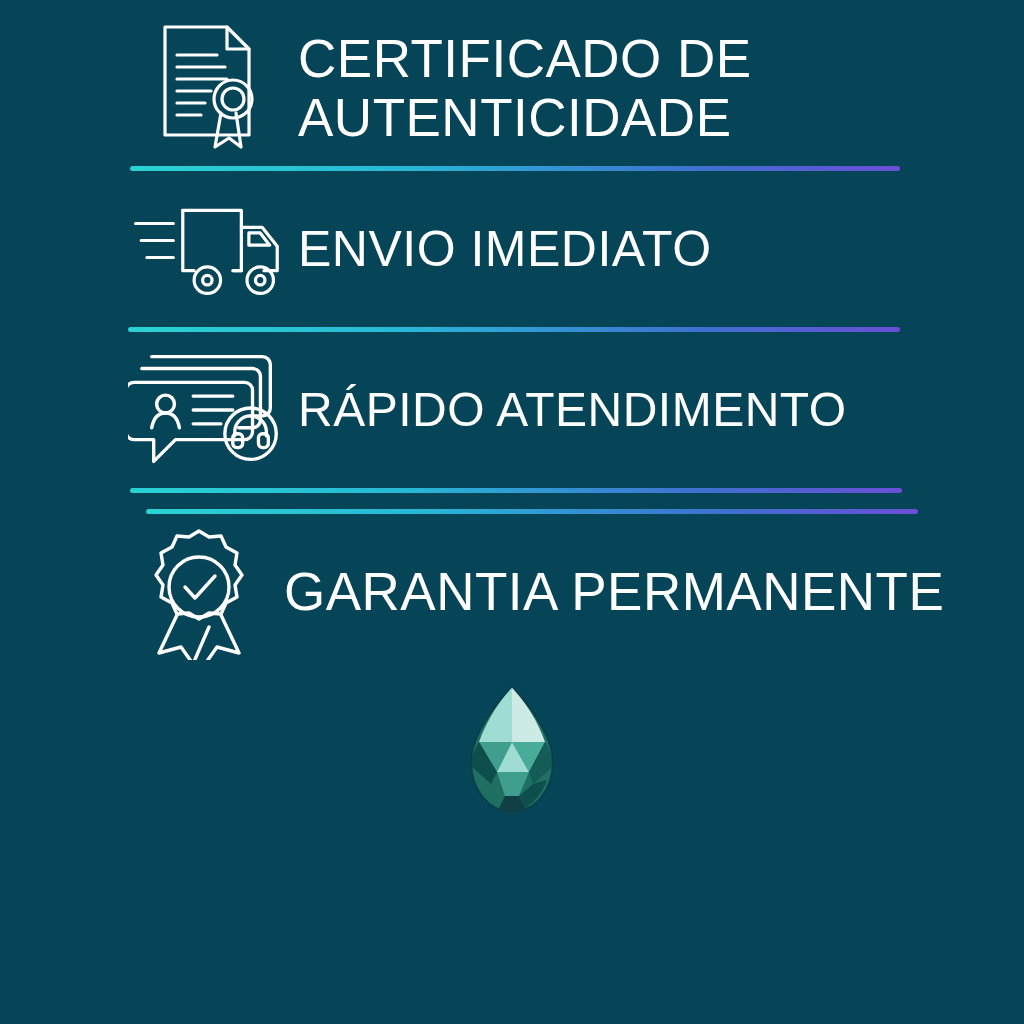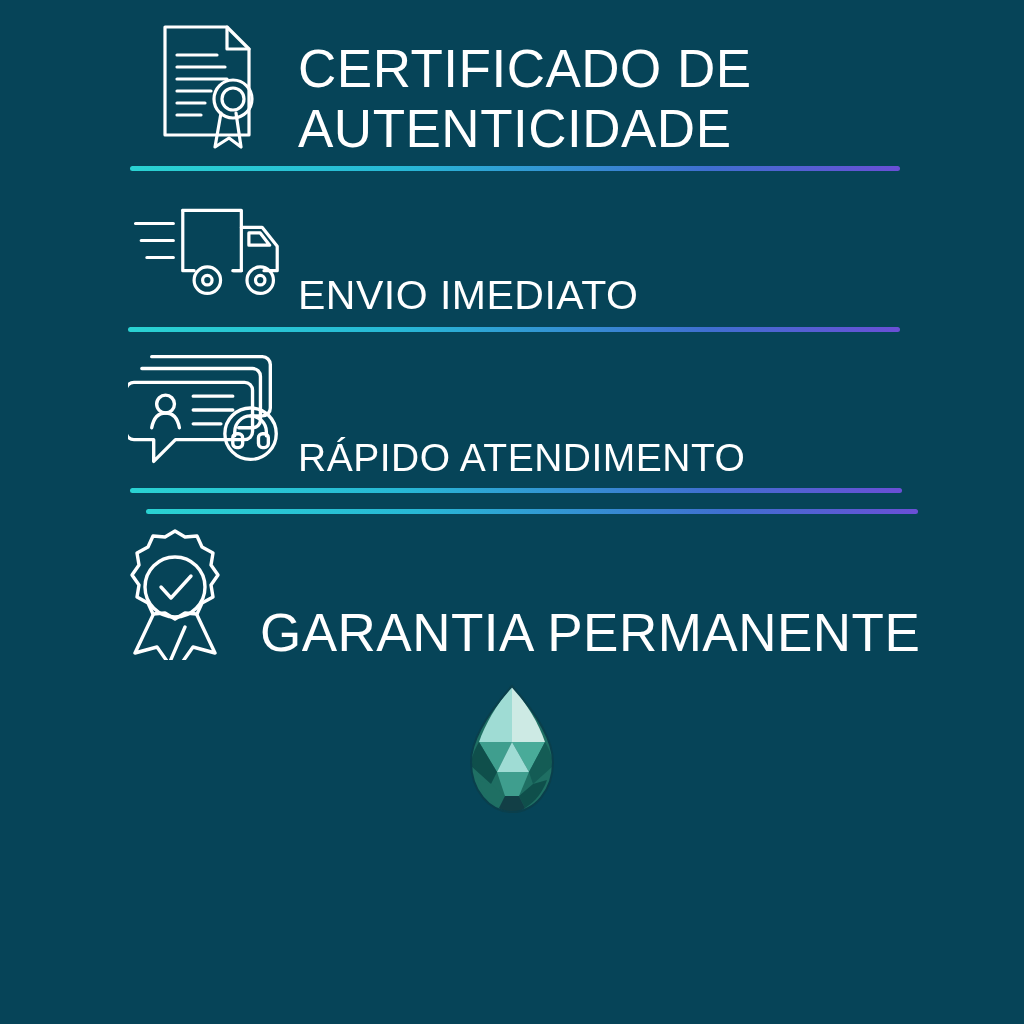--- a/index.html
+++ b/index.html
@@ -19,21 +19,21 @@
     height: 1024px;
     background: #064458;
     box-sizing: border-box;
     display: flex;
     flex-direction: column;
     align-items: stretch;
     padding-top: 18px;
   }
   .feature-row {
     display: flex;
-    align-items: flex-end;
+    align-items: center;
     padding-left: 128px;
     box-sizing: border-box;
   }
   .icon-slot {
     width: 170px;
     min-width: 170px;
     height: 140px;
     display: flex;
     align-items: center;
     justify-content: center;
@@ -44,22 +44,22 @@
   }
   .feature-label {
     color: #ffffff;
     font-size: 52px;
     line-height: 1.12;
     letter-spacing: 0.5px;
     font-weight: 400;
     white-space: pre-line;
   }
   .row-1 .feature-label { font-size: 53px; }
-  .row-2 .feature-label { font-size: 41px; }
-  .row-3 .feature-label { font-size: 39px; }
+  .row-2 .feature-label { font-size: 50px; }
+  .row-3 .feature-label { font-size: 48px; }
   .row-4 .feature-label { font-size: 53px; }
   .row-5 .feature-label { font-size: 53px; }
 
   .divider {
     height: 5px;
     margin: 0 auto;
     width: 770px;
     background: linear-gradient(90deg, #2ad2d2 0%, #27b9d6 35%, #3f6fd0 75%, #6a4fd6 100%);
     border-radius: 3px;
   }
@@ -143,21 +143,21 @@
 
   <div class="spacer-xs"></div>
   <div class="divider d3"></div>
   <div class="spacer-xs"></div>
 
 
   <div class="spacer-xs"></div>
   <div class="divider d4"></div>
   <div class="spacer-xs"></div>
 
-  <div class="feature-row row-5" style="padding-left:90px;">
+  <div class="feature-row row-5" style="padding-left:114px;">
     <div class="icon-slot">
       <svg width="120" height="135" viewBox="0 0 120 135" fill="none" stroke="#ffffff" stroke-width="3.4" stroke-linecap="round" stroke-linejoin="round">
         <path d="M60 6 l10 6 12 -1 5 11 11 6 -2 12 7 10 -7 10 2 12 -11 6 -5 11 -12 -1 -10 6 -10 -6 -12 1 -5 -11 -11 -6 2 -12 -7 -10 7 -10 -2 -12 11 -6 5 -11 12 1 z"></path>
         <circle cx="60" cy="62" r="30"></circle>
         <path d="M46 62 l10 11 20 -22"></path>
         <path d="M38 90 l-18 38 22 -6 12 17 16 -37"></path>
         <path d="M82 90 l18 38 -22 -6 -12 17"></path>
       </svg>
     </div>
     <div class="feature-label">GARANTIA PERMANENTE</div>

